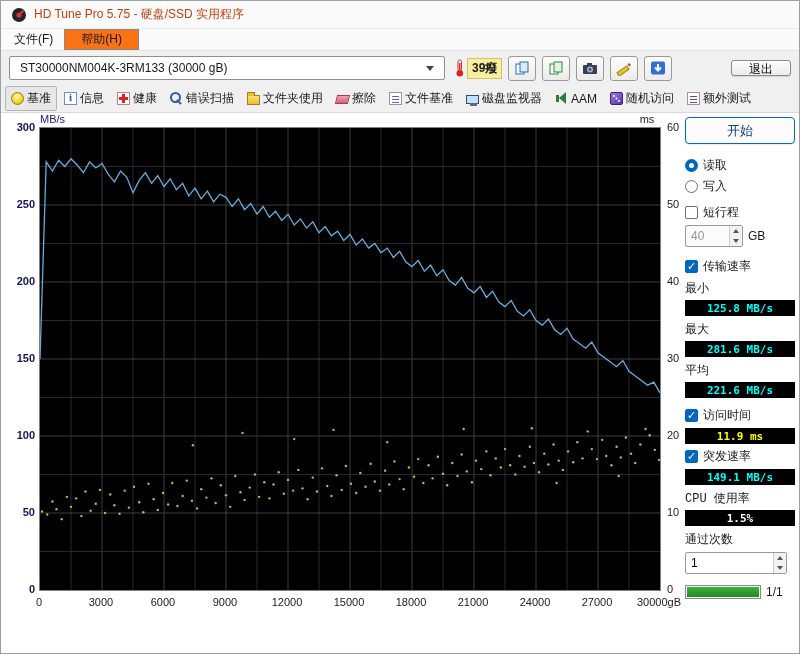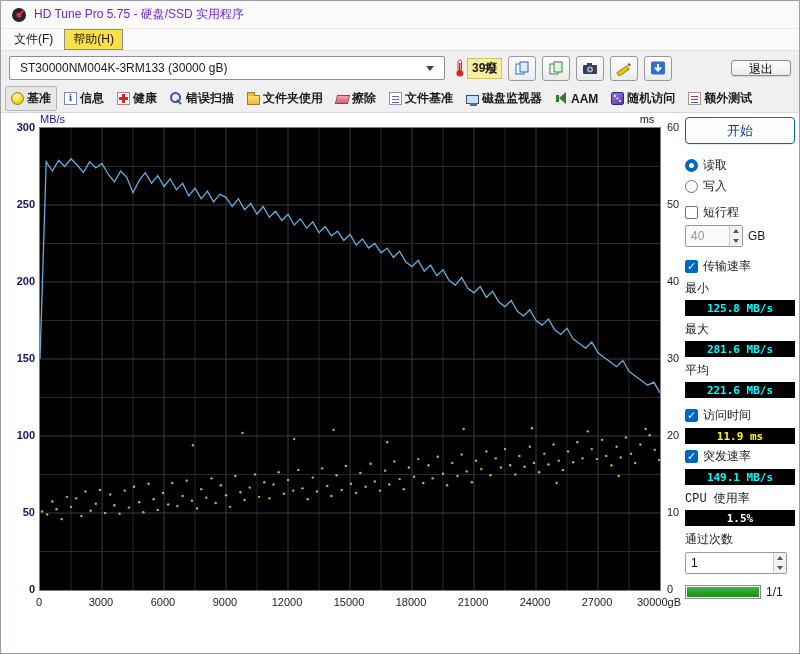--- a/index.html
+++ b/index.html
@@ -2,39 +2,39 @@
 <html><head>
 <meta charset="utf-8">
 <style>
   html,body{margin:0;padding:0;background:#ffffff;}
   *{box-sizing:border-box;}
   .window{position:relative;width:800px;height:654px;background:#f0f0f0;border:1px solid #9aa0a6;
           font-family:"Liberation Sans",sans-serif;font-size:12px;color:#1a1a1a;overflow:hidden;}
 
   
   .titlebar{height:28px;background:#fafafa;display:flex;align-items:center;padding-left:10px;gap:7px;border-bottom:1px solid #ececec;}
-  .titlebar .ttl{font-size:12px;color:#6d28d9;}
+  .titlebar .ttl{font-size:12px;color:#c2410c;}
 
   
   .menubar{height:22px;background:#fafafa;display:flex;align-items:center;padding-left:4px;gap:2px;border-bottom:1px solid #e3e3e3;}
   .menu-item{padding:2px 9px;cursor:default;}
-  .menu-item.focused{border:1px solid #8a8a8a;padding:1px 8px;background:#fde047;}
+  .menu-item.focused{border:1px solid #8a8a8a;padding:1px 16px;background:#f97316;}
 
   
   .toolbar{height:34px;display:flex;align-items:center;padding:0 8px;gap:6px;background:#f0f0f0;}
   .combo{width:436px;height:24px;background:#fff;border:1px solid #8f8f8f;border-radius:2px;display:flex;align-items:center;padding:0 10px;justify-content:space-between;}
   .chev{width:0;height:0;border-left:4px solid transparent;border-right:4px solid transparent;border-top:5px solid #444;}
   .temp{display:flex;align-items:center;gap:2px;margin-left:4px;}
   .temp-badge{background:#f7ef9c;border:1px solid #cfc36a;padding:1px 4px;font-weight:bold;}
   .tb-btn{width:28px;height:25px;display:flex;align-items:center;justify-content:center;background:linear-gradient(#fdfdfd,#ebebeb);border:1px solid #9a9a9a;border-radius:3px;padding:0;}
   .exit-btn{height:16px;margin-left:auto;padding:0 17px;font-size:12px;background:linear-gradient(#fdfdfd,#ececec);border:1px solid #8a8a8a;border-radius:3px;box-shadow:0 1px 1px rgba(0,0,0,.12);}
 
   
   .tabbar{height:28px;display:flex;align-items:center;gap:1px;padding-left:4px;background:#f0f0f0;border-bottom:1px solid #d8d8d8;}
-  .tab{display:flex;align-items:center;gap:3px;padding:3px 5px;border:1px solid transparent;border-radius:2px;cursor:default;white-space:nowrap;font-weight:bold;}
+  .tab{display:flex;align-items:center;gap:3px;padding:3px 5px;border:1px solid transparent;border-radius:2px;cursor:default;white-space:nowrap;}
   .tab.active{background:#e7e7e7;border-color:#b5b5b5;}
 
   
   .ic{width:13px;height:13px;position:relative;display:inline-block;flex:none;}
   .ic-bulb{border-radius:50%;background:radial-gradient(circle at 45% 35%,#fff7b0,#f4d41f 60%,#c79e00);border:1px solid #8f7d1a;}
   .ic-info{background:#fff;border:1px solid #7d8db0;}
   .ic-info::after{content:"i";position:absolute;left:0;right:0;top:-2px;text-align:center;color:#1a57c2;font:bold 11px "Liberation Serif",serif;}
   .ic-health{background-color:#fff;border:1px solid #c08080;background-image:linear-gradient(#d9231f,#d9231f),linear-gradient(#d9231f,#d9231f);background-size:3px 9px,9px 3px;background-position:center center;background-repeat:no-repeat;}
   .ic-scan::before{content:"";position:absolute;left:0;top:0;width:7px;height:7px;border:2px solid #3558a8;border-radius:50%;}
   .ic-scan::after{content:"";position:absolute;right:1px;bottom:2px;width:6px;height:2px;background:#3558a8;transform:rotate(45deg);}

